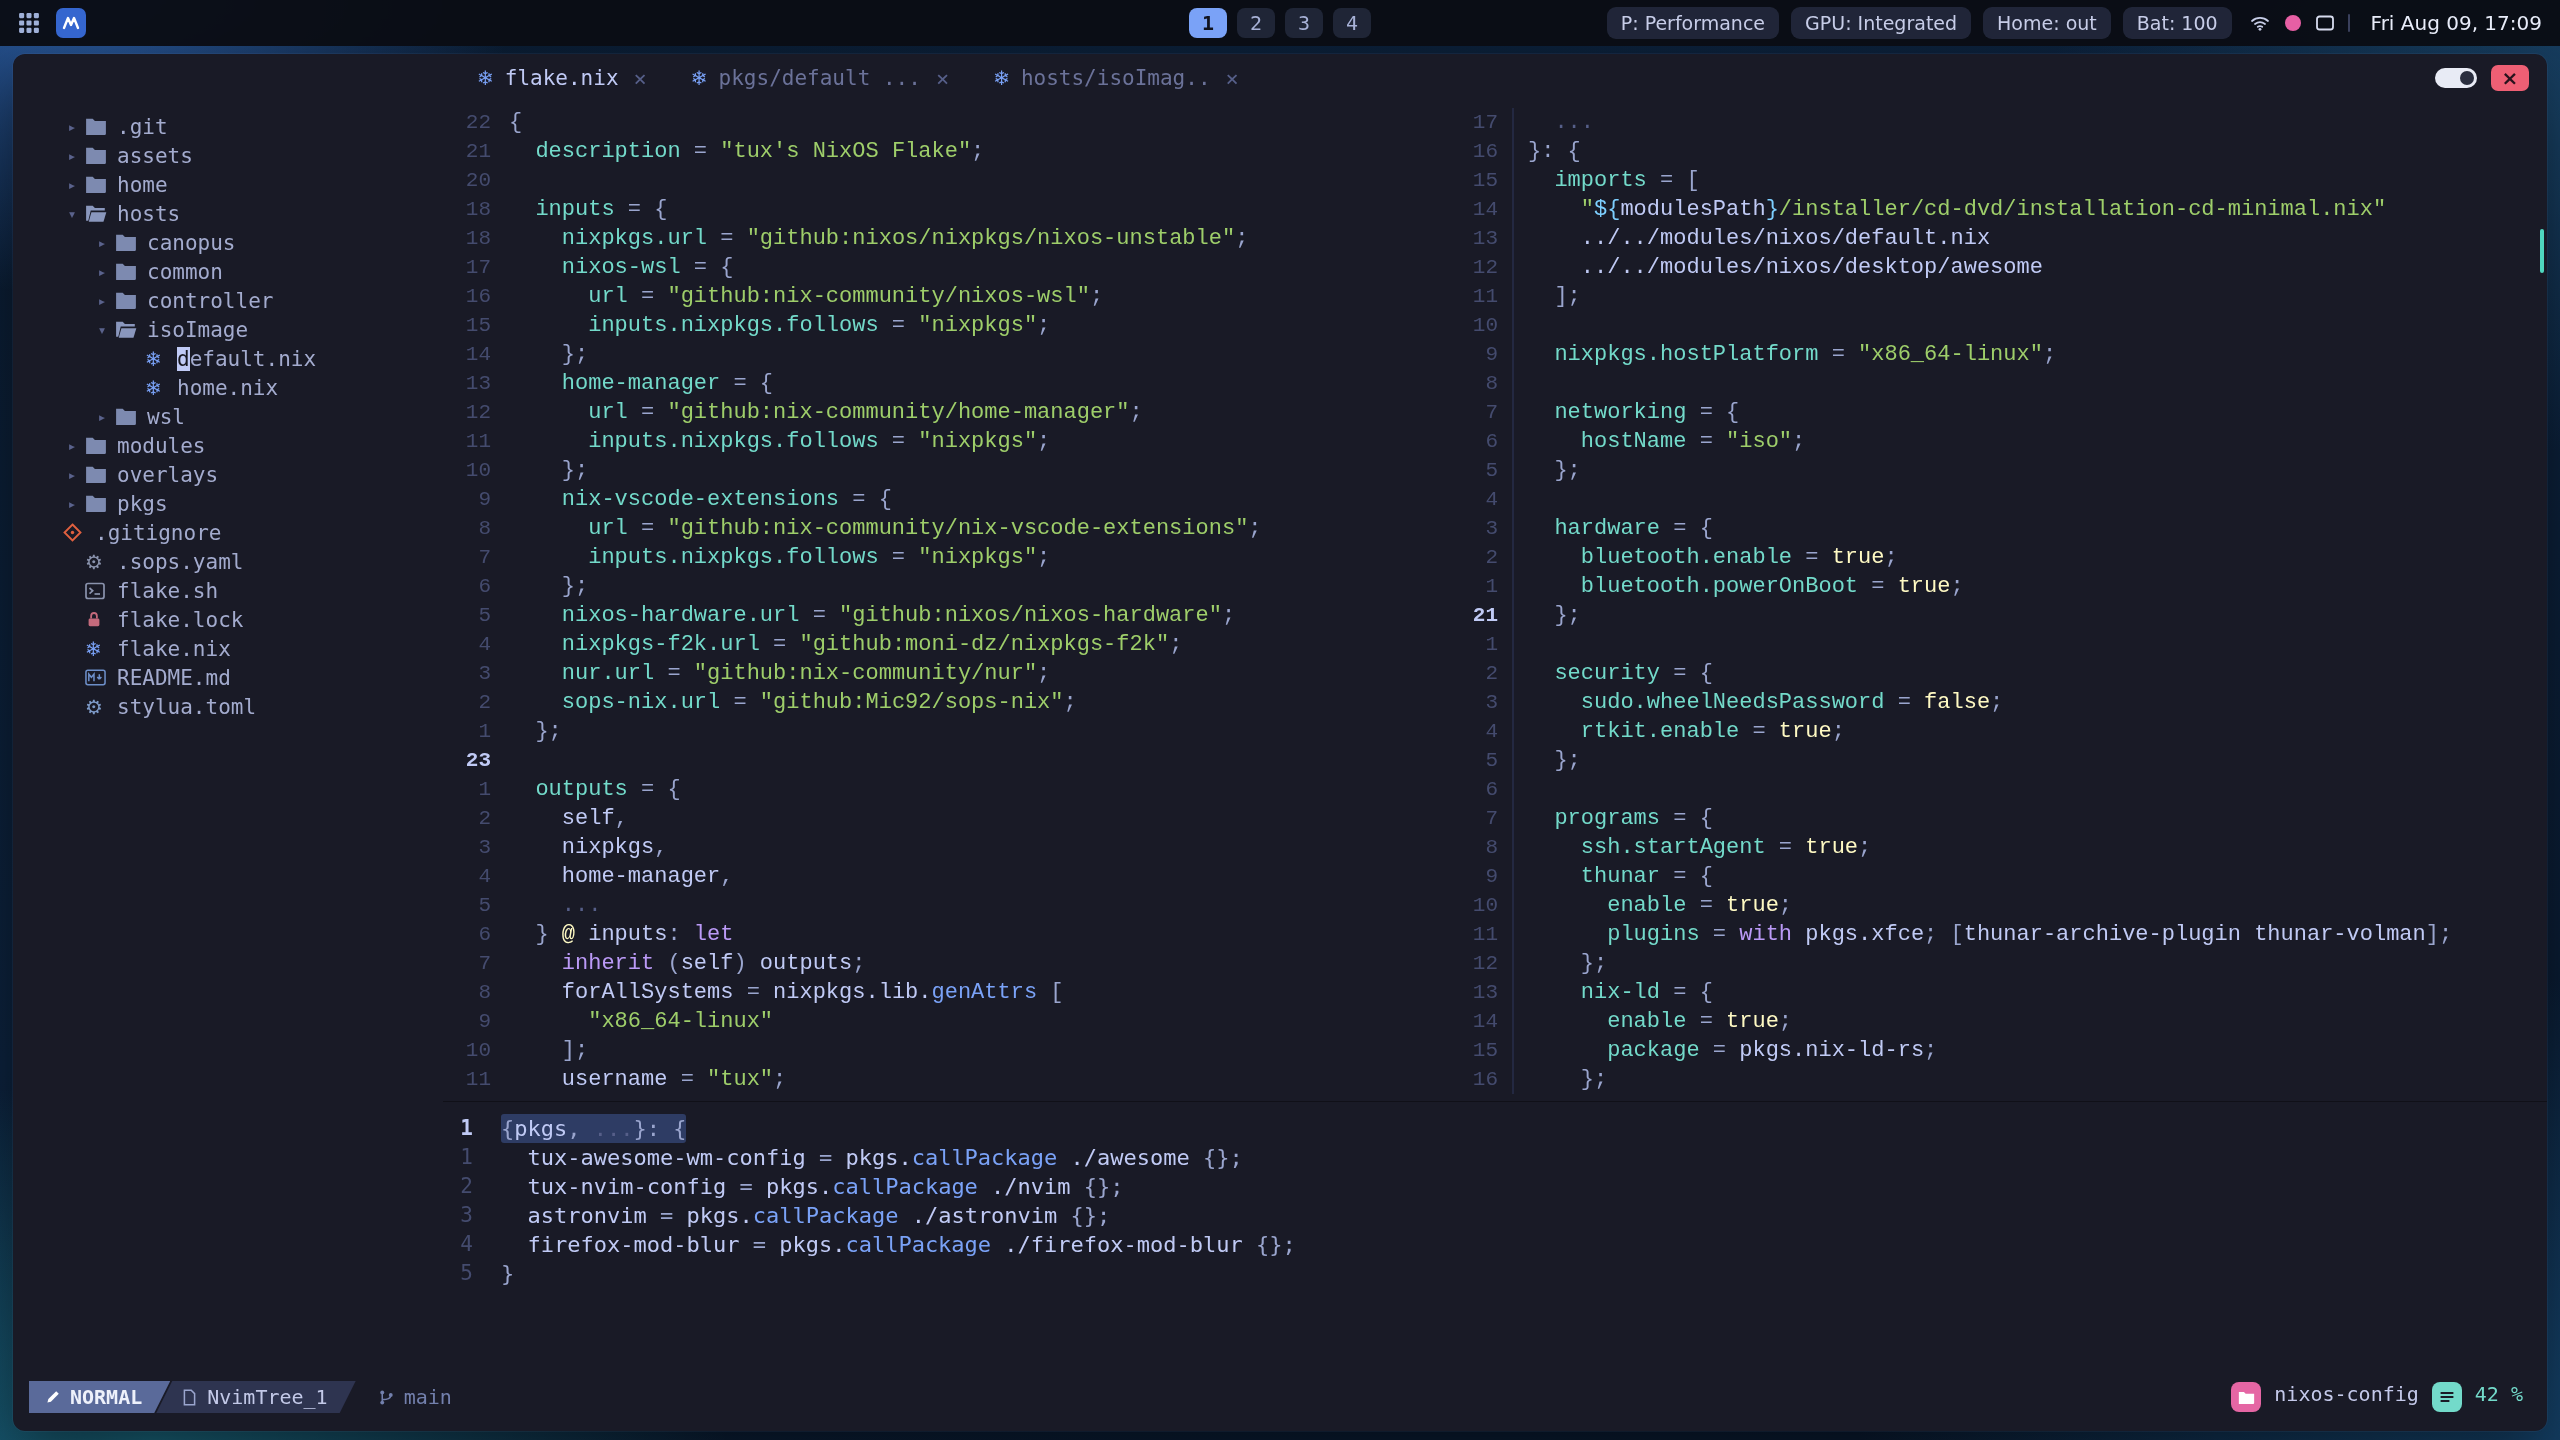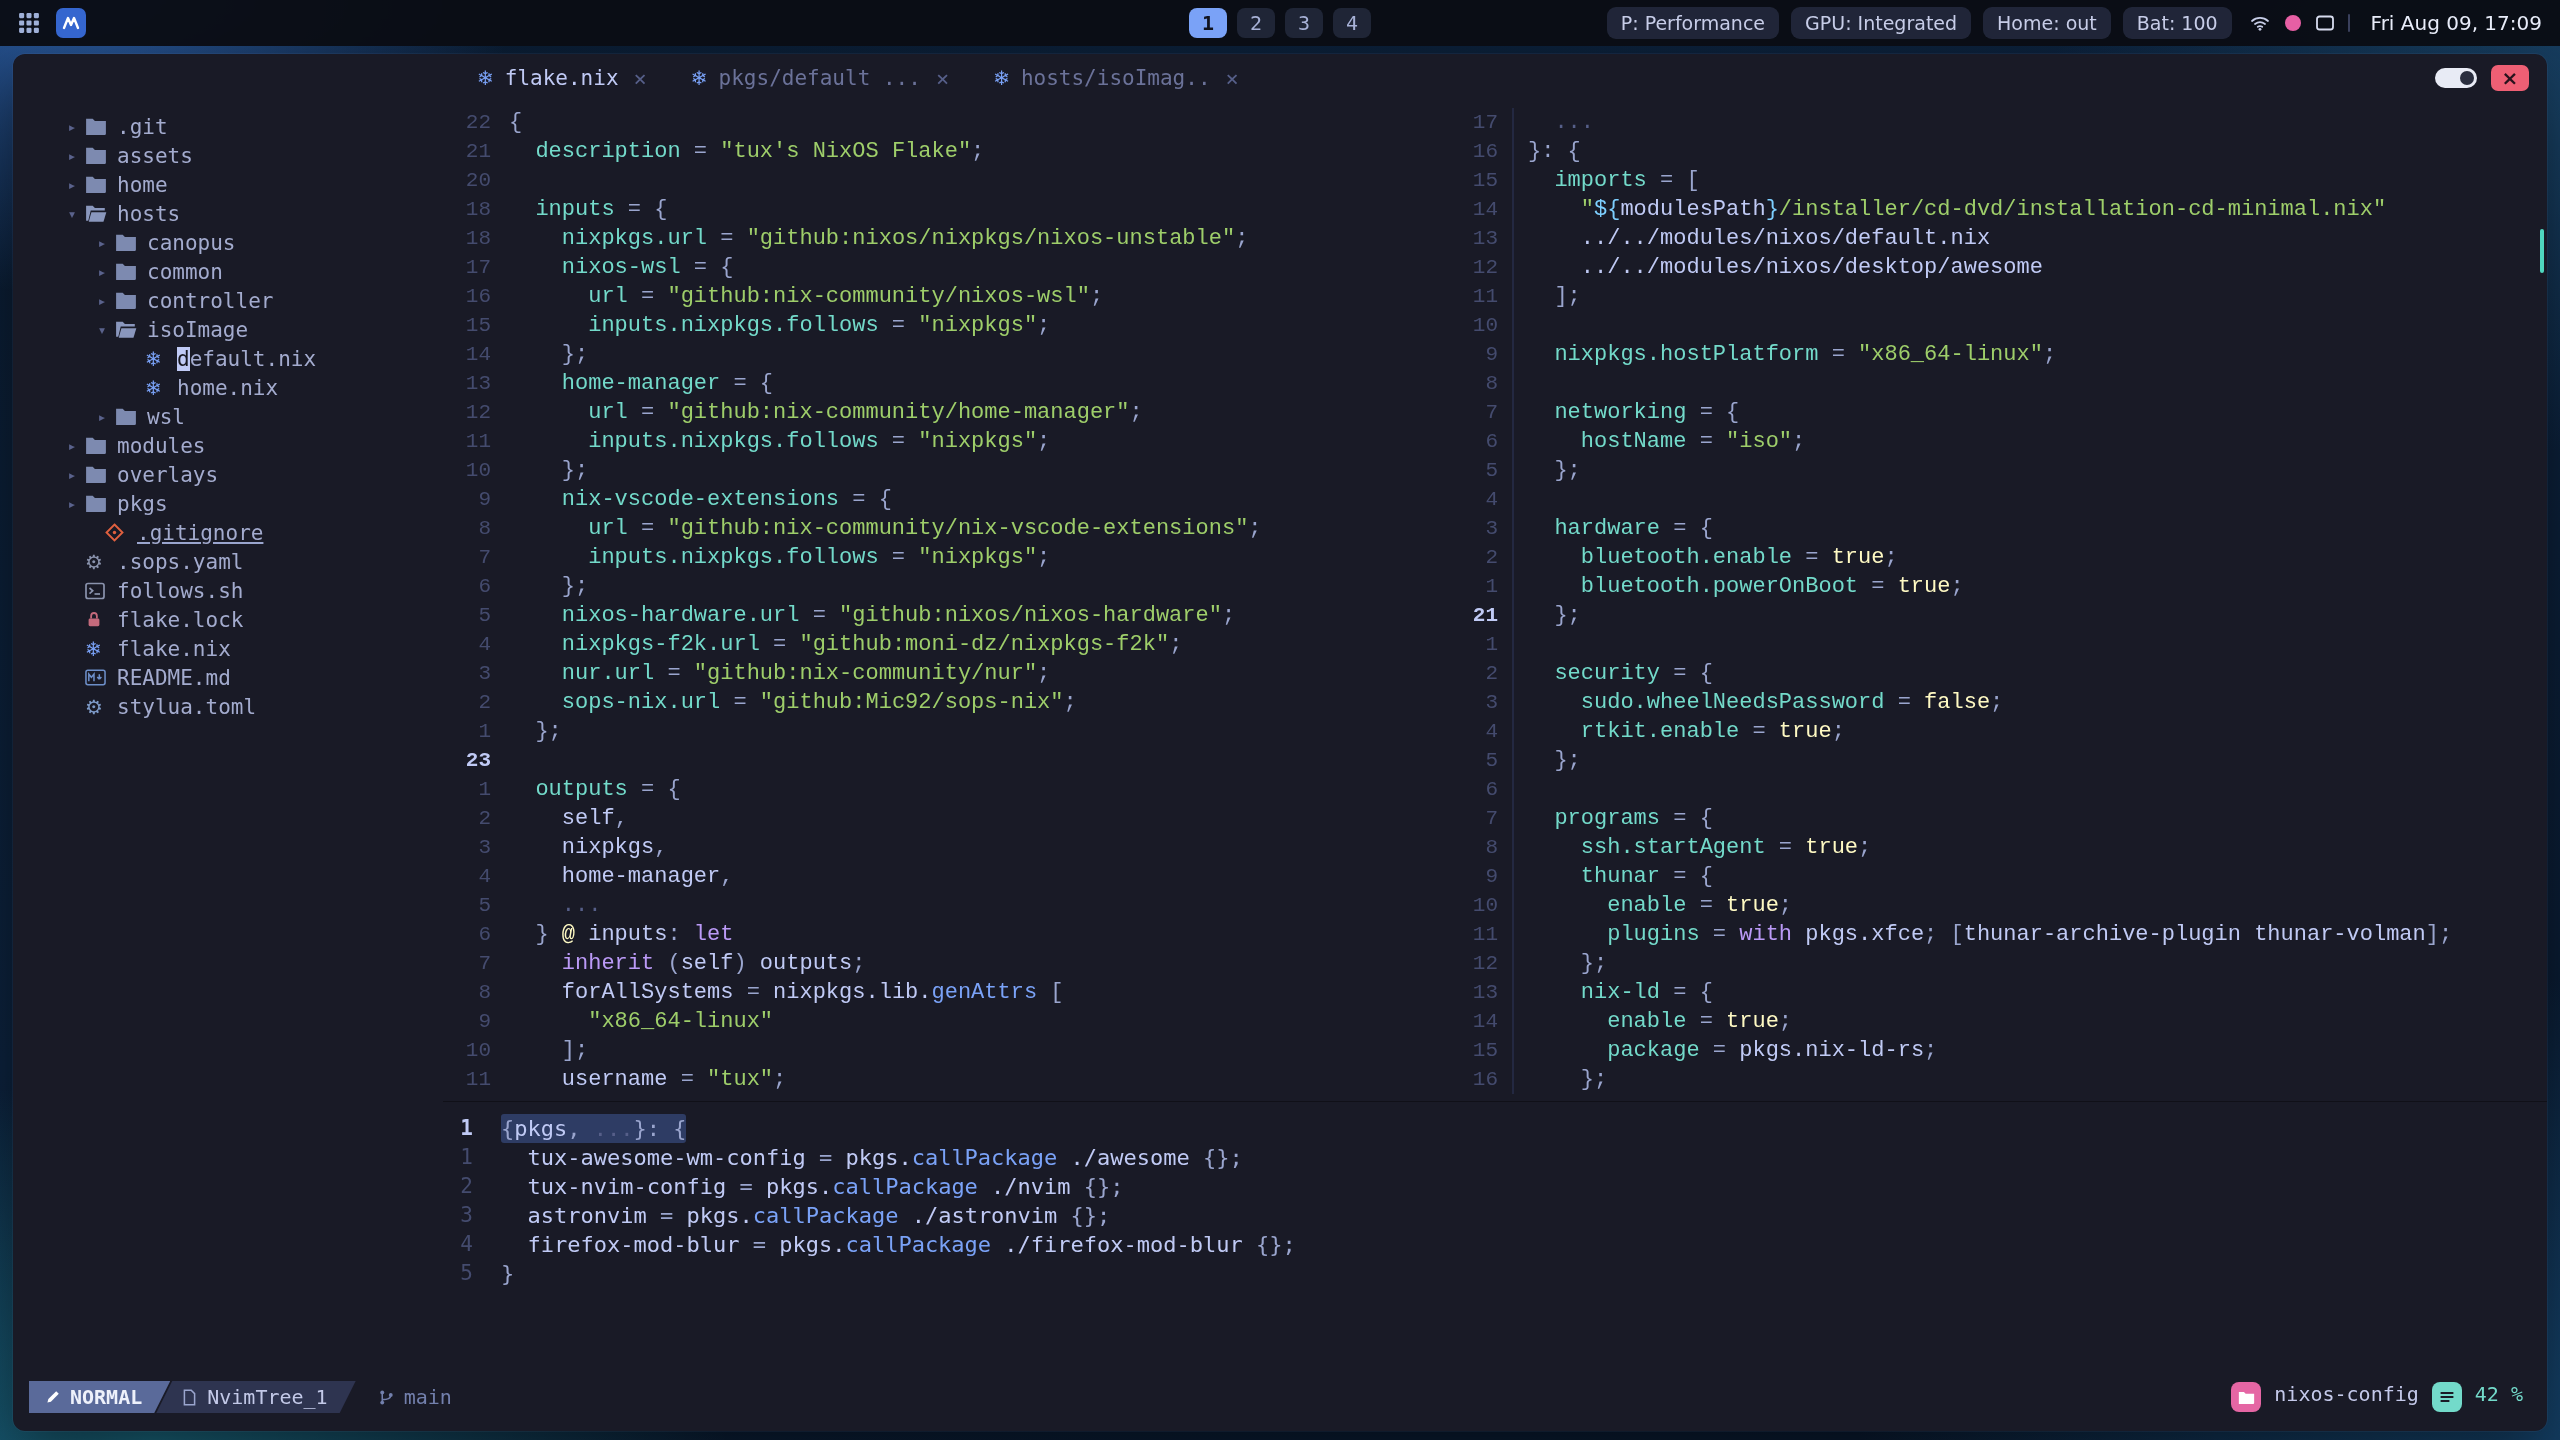--- a/index.html
+++ b/index.html
@@ -304,21 +304,21 @@
           </div>
           <div class="trow" style="padding-left: 46px;">
             <span class="chev">▸</span>
             <span class="icon tree-ic ic-folder">
               <svg width="22" height="19" viewBox="0 0 20 17" fill="currentColor">
                 <path d="M1 1.5h6l2 2h10V15a1.2 1.2 0 0 1-1.2 1.2H1z"></path>
               </svg>
             </span>
             <span class="tlabel">pkgs</span>
           </div>
-          <div class="trow" style="padding-left: 66px; text-decoration: underline;">
+          <div class="trow" style="padding-left: 24px;">
             <span class="chev"></span>
             <span class="icon tree-ic ic-git">
               <svg width="19" height="19" viewBox="0 0 20 20">
                 <path d="M10 1.6l8.4 8.4L10 18.4 1.6 10z" fill="none" stroke="currentColor" stroke-width="2"></path>
                 <circle cx="10" cy="10" r="1.8" fill="currentColor"></circle>
               </svg>
             </span>
             <span class="tlabel">.gitignore</span>
           </div>
           <div class="trow" style="padding-left: 46px;">
@@ -330,21 +330,21 @@
           </div>
           <div class="trow" style="padding-left: 46px;">
             <span class="chev"></span>
             <span class="icon tree-ic ic-term">
               <svg width="20" height="18" viewBox="0 0 20 18" fill="none" stroke="currentColor" stroke-width="1.7">
                 <rect x="1" y="1.5" width="18" height="15" rx="2"></rect>
                 <path d="M4.5 6l3.2 2.8L4.5 11.6"></path>
                 <path d="M9.5 12h5.5"></path>
               </svg>
             </span>
-            <span class="tlabel">follows.sh</span>
+            <span class="tlabel">flake.sh</span>
           </div>
           <div class="trow" style="padding-left: 46px;">
             <span class="chev"></span>
             <span class="icon tree-ic ic-lock">
               <svg width="18" height="19" viewBox="0 0 20 20">
                 <rect x="4" y="9" width="12" height="8.5" rx="1.6" fill="currentColor"></rect>
                 <path d="M6.8 9V6a3.2 3.2 0 0 1 6.4 0v3" fill="none" stroke="currentColor" stroke-width="2"></path>
               </svg>
             </span>
             <span class="tlabel">flake.lock</span>

